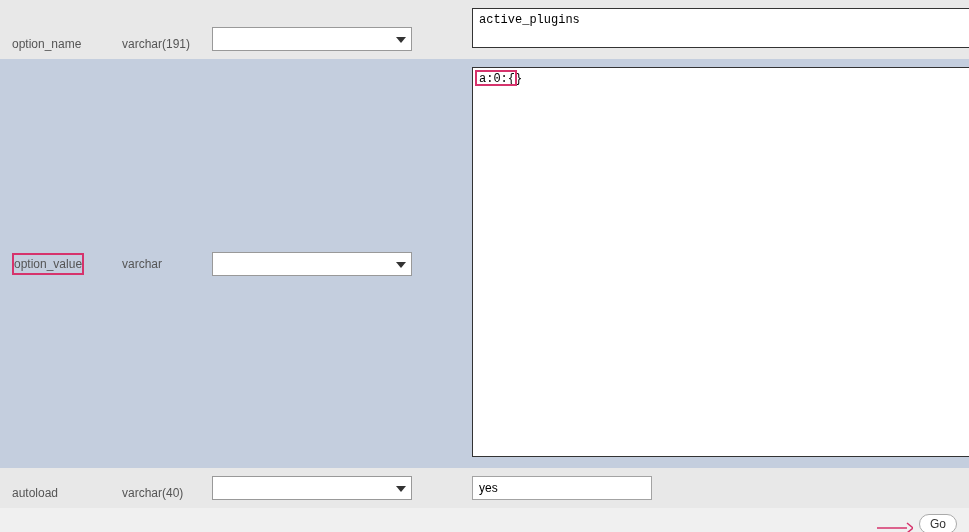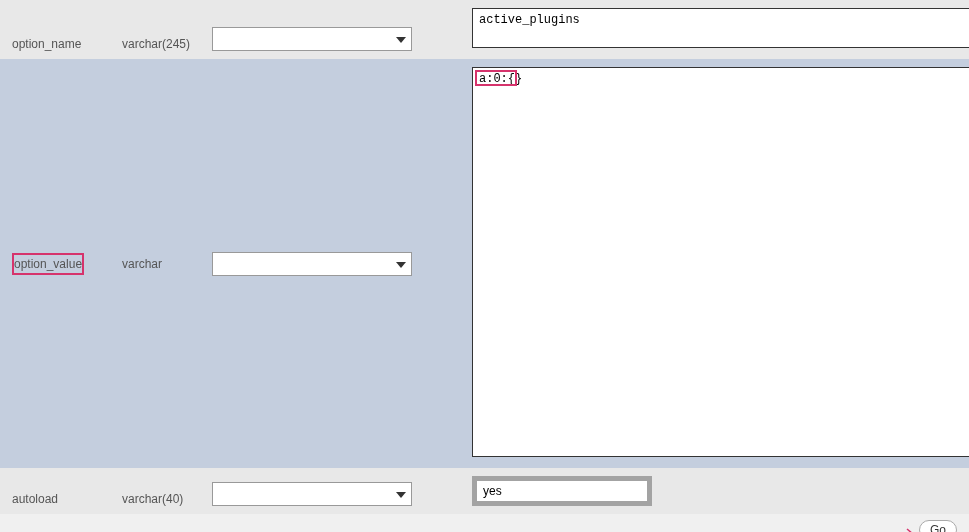--- a/index.html
+++ b/index.html
@@ -73,21 +73,21 @@
       border: 1px solid #333;
       background: #fff;
       resize: both;
     }
     .ta-small { height: 40px;  width: 520px;}
     .ta-big { height: 390px; width: 520px; }
     
     input[type="text"] {
       height: 24px;
       padding: 10px 6px;
-      border: 5px solid #a3a3a3;
+      border: 1px solid #a3a3a3;
       background: #fff;
       font-family: inherit;
       font-size: 12px;
       width: 180px;
     }
     
     .highlight-red-label {
       display: inline-block;
       border: 2px solid #d6336c;
       padding: 2px 0;
@@ -130,21 +130,21 @@
       margin-right: 6px;
       display: inline-flex;
       align-items: center;
     }
   </style>
 </head>
 <body>
 
 <div class="row row-light">
   <div class="col-name">option_name</div>
-  <div class="col-type">varchar(245)</div>
+  <div class="col-type">varchar(191)</div>
   <div class="col-select">
     <div class="select-wrap">
       <select value=""></select>
       <span class="chev">
         <svg width="10" height="6" viewBox="0 0 10 6">
             <path d="M0 0 L5 6 L10 0 Z" fill="#333"></path>
           </svg>
       </span>
     </div>
   </div>

